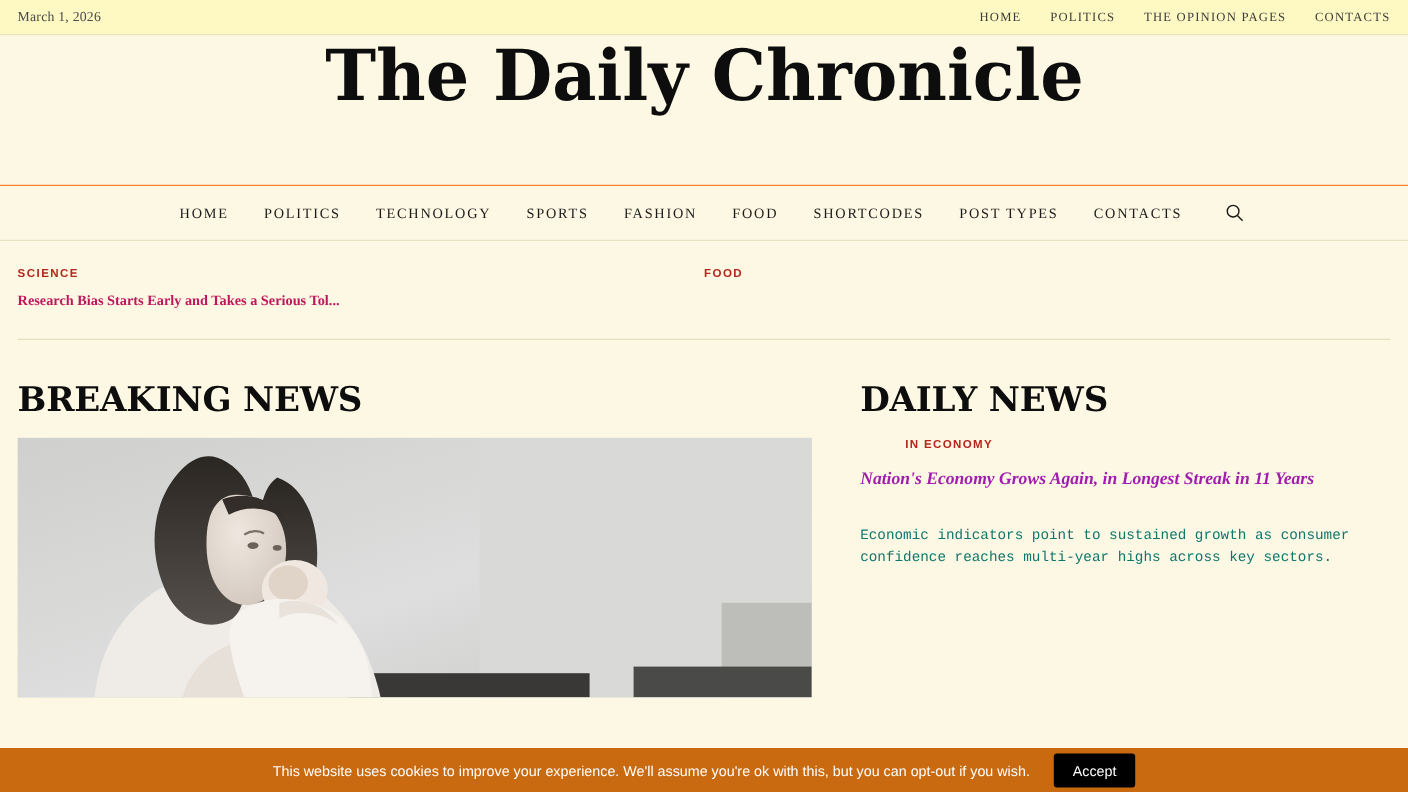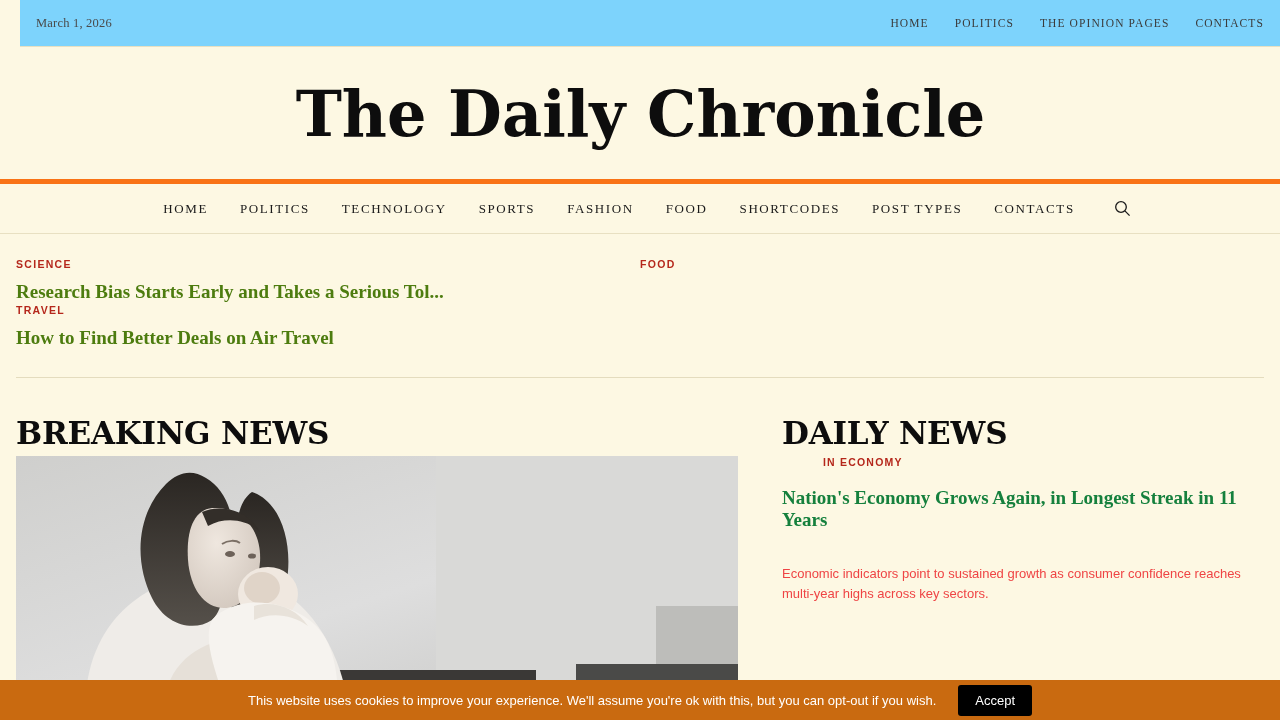--- a/index.html
+++ b/index.html
@@ -8,28 +8,27 @@
     width: 1280px;
     height: 720px;
     overflow: hidden;
     background: #fdf8e3;
     font-family: "Liberation Sans", sans-serif;
     color: #1a1a1a;
   }
 
   
   .topbar {
-    height: 47px;
+    height: 32px;
     display: flex;
     align-items: center;
     justify-content: space-between;
     padding: 0 16px;
     border-bottom: 1px solid #e8e0c2;
-    background: #7dd3fc;
-    margin-left: 20px;
+    background: #fef9c3;
   }
   .topbar-date {
     font-family: "Liberation Serif", serif;
     font-size: 12.5px;
     color: #4a4a4a;
     letter-spacing: .2px;
   }
   .topnav {
     display: flex;
     align-items: center;
@@ -41,23 +40,22 @@
     letter-spacing: 1.1px;
     color: #3b3b3b;
     text-decoration: none;
     text-transform: uppercase;
   }
 
   
   .masthead {
     height: 137px;
     display: flex;
-    align-items: center;
     justify-content: center;
-    border-bottom: 5px solid #f97316;
+    border-bottom: 1px solid #f97316;
   }
   .masthead-title {
     font-family: "DejaVu Serif", serif;
     font-weight: 700;
     font-size: 64px;
     letter-spacing: 0px;
     color: #0d0d0d;
     font-style: normal;
     transform: scaleX(0.97);
   }
@@ -103,23 +101,23 @@
     font-size: 10.5px;
     font-weight: 700;
     letter-spacing: 1.3px;
     color: #b5271b;
     text-transform: uppercase;
     margin-bottom: 10px;
   }
   .teaser-title {
     font-family: "Liberation Serif", serif;
     font-weight: 700;
-    font-size: 19px;
+    font-size: 13px;
     line-height: 1.25;
-    color: #4d7c0f;
+    color: #be185d;
   }
   .strip-rule {
     margin: 27px 16px 0 16px;
     height: 1px;
     background: #e4dcbe;
   }
 
   
   .columns {
     display: flex;
@@ -127,21 +125,21 @@
     gap: 44px;
   }
   .col-left { width: 722px; flex: none; }
   .col-right { flex: 1; }
 
   .section-head {
     font-family: "DejaVu Serif", serif;
     font-weight: 700;
     font-size: 31px;
     letter-spacing: -0.2px;
-    margin: 37px 0 5px 0;
+    margin: 37px 0 16px 0;
     color: #0d0d0d;
   }
   .col-right .section-head { padding-left: 0; }
 
   .hero-photo {
     width: 722px;
     height: 236px;
     overflow: hidden;
     position: relative;
     background: #d8d8d6;
@@ -156,30 +154,31 @@
     font-weight: 700;
     letter-spacing: 1.2px;
     color: #b5271b;
     text-transform: uppercase;
     margin-bottom: 9px;
     margin-left: 41px;
   }
   .feed-title {
     font-family: "Liberation Serif", serif;
     font-weight: 700;
-    font-size: 19px;
+    font-size: 16px;
     line-height: 1.2;
-    color: #15803d;
+    color: #a21caf;
     margin-bottom: 8px;
+    font-style: italic;
   }
   .feed-excerpt {
-    font-family: Liberation Sans, sans-serif;
+    font-family: Liberation Mono, monospace;
     font-size: 13px;
     line-height: 1.52;
-    color: #ef4444;
+    color: #0f766e;
     max-width: 480px;
     margin-top: 32px;
   }
 
   
   .cookiebar {
     position: absolute;
     left: 0; right: 0; bottom: 0;
     height: 40px;
     background: #c96a10;
@@ -239,24 +238,20 @@
   </div>
 </nav>
 
 <section class="teasers">
   <div class="teaser">
     <div class="teaser-kicker">SCIENCE</div>
     <div class="teaser-title">Research Bias Starts Early and Takes a Serious Tol...</div>
   </div>
   <div class="teaser">
     <div class="teaser-kicker">FOOD</div>
-  </div>
-  <div class="teaser">
-    <div class="teaser-kicker">TRAVEL</div>
-    <div class="teaser-title">How to Find Better Deals on Air Travel</div>
   </div>
 </section>
 <div class="strip-rule"></div>
 
 <div class="columns">
 
   <div class="col-left">
     <h2 class="section-head">BREAKING NEWS</h2>
     <div class="hero-photo">
       <svg width="722" height="236" viewBox="0 0 722 236" aria-hidden="true">

